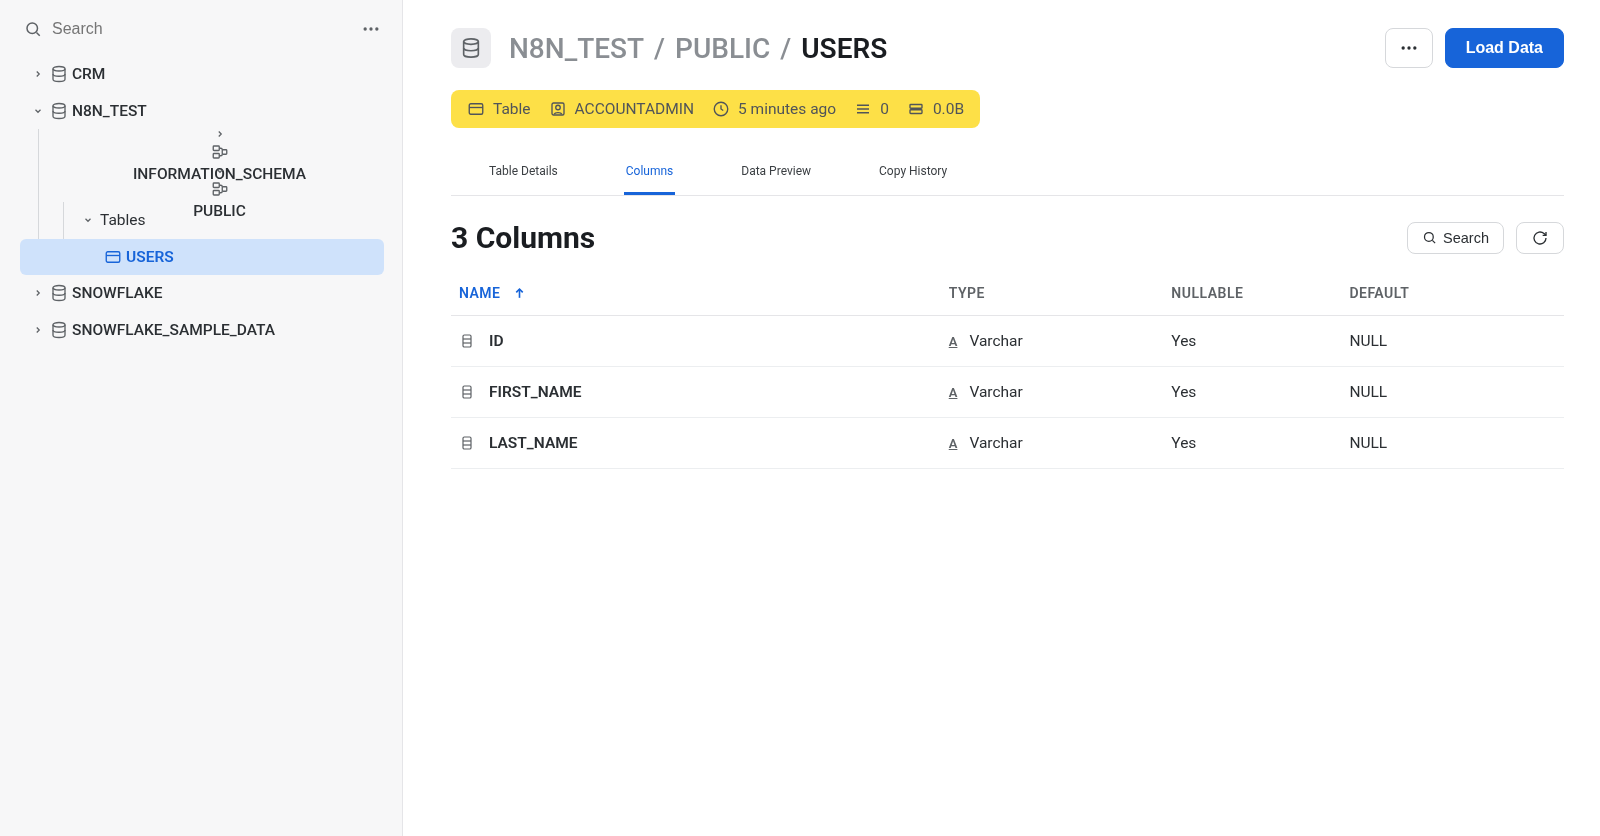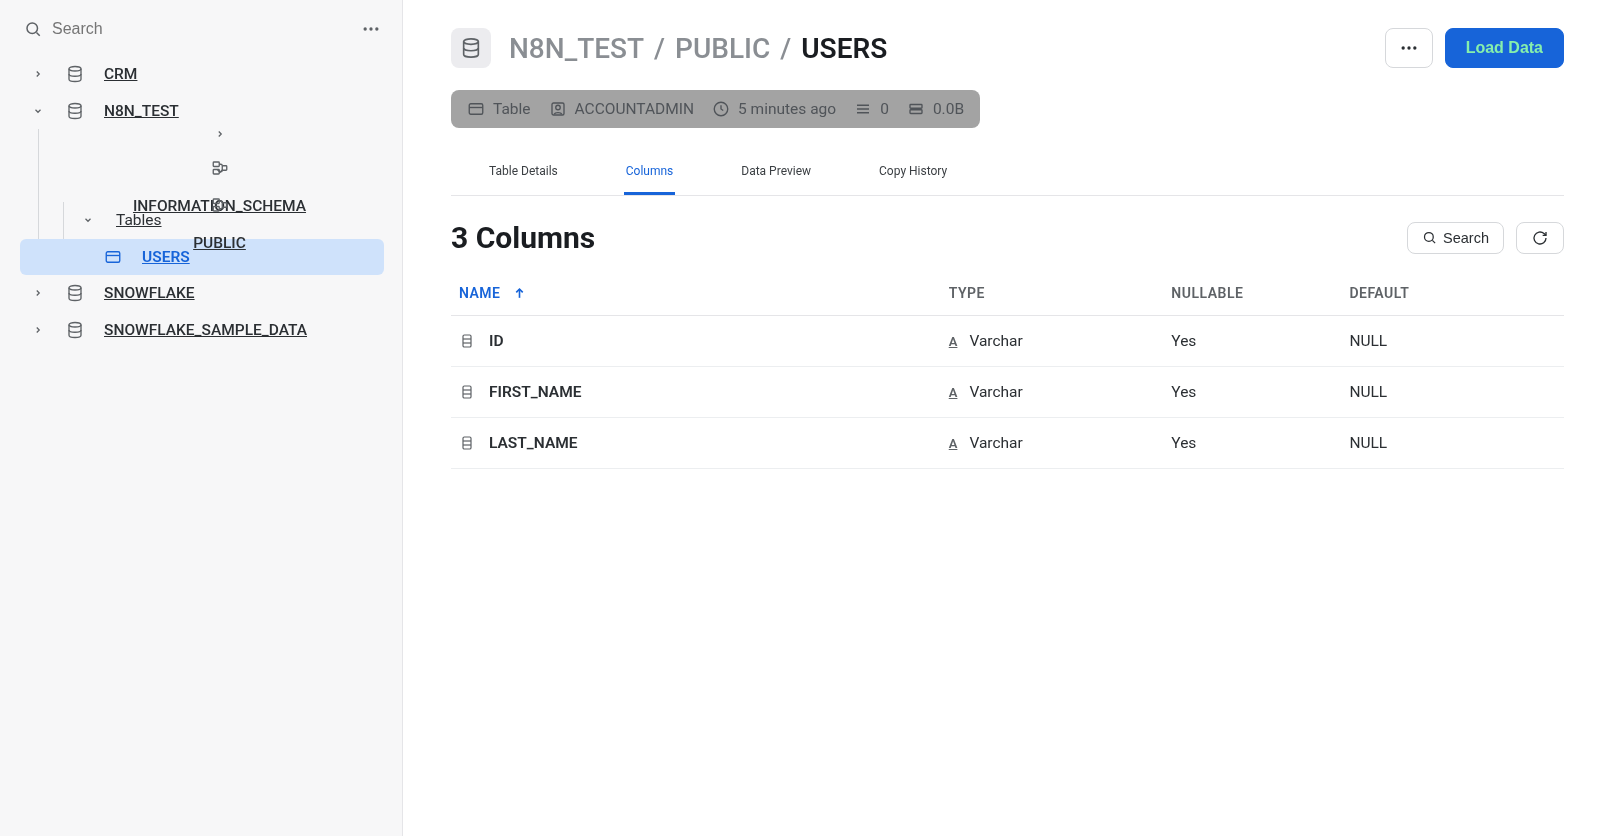--- a/index.html
+++ b/index.html
@@ -4,42 +4,42 @@
 <style>
 * { box-sizing: border-box; margin: 0; padding: 0; }
 body { font-family: -apple-system, BlinkMacSystemFont, "Segoe UI", Roboto, Helvetica, Arial, sans-serif; color: #1a1d21; background: #fff; }
 .app { display: flex; height: 836px; width: 1600px; }
 .sidebar { width: 403px; background: #f7f7f8; border-right: 1px solid #e5e5e8; padding-top: 12px; }
 .sb-head { display: flex; align-items: center; justify-content: space-between; padding: 4px 18px 10px 24px; }
 .sb-search { display: flex; align-items: center; gap: 10px; color: #5e6266; font-size: 16px; }
 .sb-search input { border: none; background: transparent; font-size: 16px; outline: none; color: #1a1d21; width: 160px; }
 .sb-more { color: #5e6266; width: 26px; height: 26px; display:flex; align-items:center; justify-content:center; border-radius:4px; }
 .tree { padding: 4px 18px 0 18px; font-size: 15.5px; color: #2b2f33; }
-.tree-row { display: flex; align-items: center; height: 36.5px; border-radius: 6px; gap: 20px; cursor: default; text-decoration: underline; }
+.tree-row { display: flex; align-items: center; height: 36.5px; border-radius: 6px; gap: 4px; cursor: default; }
 .tree-row .chev { width: 16px; display:flex; justify-content:center; color: #5e6266; }
 .tree-row .icn { color: #5e6266; display:flex; align-items:center; }
 .tree-row .lbl { font-weight: 500; }
 .indent-1 { padding-left: 12px; }
 .indent-2 { padding-left: 36px; flex-direction: column; }
 .indent-3 { padding-left: 60px; }
 .indent-4 { padding-left: 84px; }
 .sel { background: #cfe2fb; color: #1764d9; }
 .sel .icn, .sel .lbl { color: #1764d9; font-weight: 600; }
 .vline { border-left: 1px solid #d6d8db; }
 .main { flex: 1; padding: 28px 36px 0 48px; overflow: auto; }
 .title-row { display: flex; align-items: center; justify-content: space-between; }
 .title-left { display: flex; align-items: center; gap: 18px; }
 .title-icon { width: 40px; height: 40px; border-radius: 8px; background: #ececef; display:flex; align-items:center; justify-content:center; color: #5e6266; }
 .crumb { font-size: 28px; font-weight: 600; display: flex; gap: 10px; align-items: center; }
 .crumb .dim { color: #8a8e93; font-weight: 500; }
 .title-right { display: flex; align-items: center; gap: 12px; }
 .btn { border: 1px solid #d6d8db; background: #fff; border-radius: 8px; height: 40px; padding: 0 14px; display:flex; align-items:center; gap:6px; font-size: 15px; font-weight: 500; color: #2b2f33; }
 .btn-icon { width: 48px; justify-content:center; padding:0; }
-.btn-primary { background: #1764d9; border-color: #1764d9; color: #86efac; font-weight: 600; padding: 0 20px; font-size: 16px; }
-.meta-row { display: inline-flex; align-items: center; gap: 18px; background: #a3a3a3; border-radius: 8px; padding: 10px 16px; margin-top: 22px; color: #3b3f43; font-size: 15.5px; }
+.btn-primary { background: #1764d9; border-color: #1764d9; color: #ffffff; font-weight: 600; padding: 0 20px; font-size: 16px; }
+.meta-row { display: inline-flex; align-items: center; gap: 18px; background: #fde047; border-radius: 8px; padding: 10px 16px; margin-top: 22px; color: #3b3f43; font-size: 15.5px; }
 .meta-item { display: flex; align-items: center; gap: 8px; color: #505459; }
 .tabs { display: flex; gap: 28px; border-bottom: 1px solid #e5e5e8; margin-top: 26px; }
 .tab { padding: 10px 2px 14px 2px; font-size: 12px; font-weight: 400; color: #3b3f43; border-bottom: 3px solid transparent; margin-left: 36px; }
 .tab.active { color: #1764d9; border-bottom-color: #1764d9; }
 .section-head { display: flex; align-items: center; justify-content: space-between; margin-top: 24px; }
 .section-title { font-size: 30px; font-weight: 700; }
 .sec-actions { display: flex; gap: 12px; }
 .btn-sm { height: 32px; padding: 0 14px; font-size: 14.5px; border-radius: 8px; }
 .btn-sm.icon-only { width: 48px; padding:0; justify-content:center; }
 .tbl { width: 100%; margin-top: 16px; border-collapse: collapse; }

